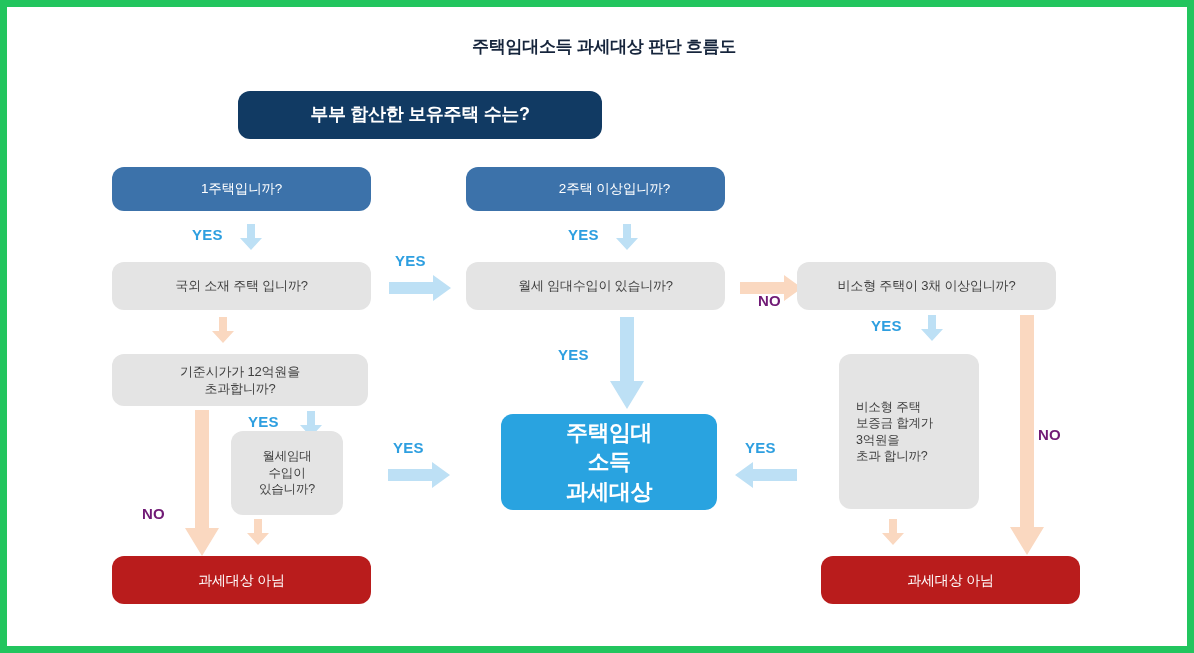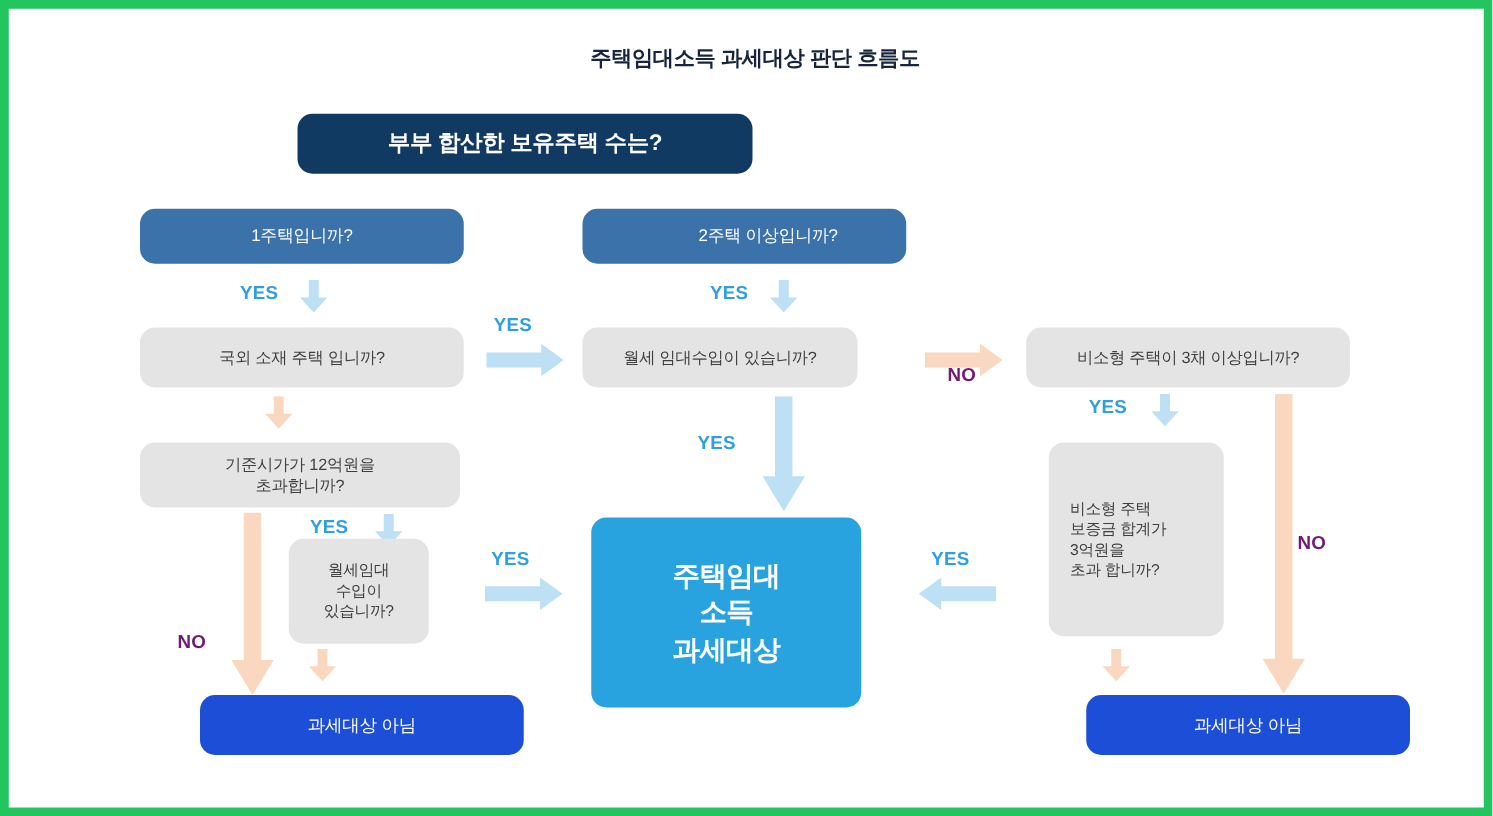--- a/index.html
+++ b/index.html
@@ -30,21 +30,21 @@
     display: flex; align-items: center; justify-content: center;
     border-radius: 12px;
     text-align: center;
     line-height: 1.32;
     white-space: pre-line;
   }
   .box-navy   { background: #113a63; color: #ffffff; font-size: 18px; font-weight: bold; letter-spacing: -0.3px; }
   .box-blue   { background: #3c72aa; color: #ffffff; font-size: 13.5px; letter-spacing: -0.2px; }
   .box-gray   { background: #e4e4e4; color: #3f3f3f; font-size: 13px; letter-spacing: -0.2px; }
   .box-result { background: #29a3e0; color: #ffffff; font-size: 22px; font-weight: bold; letter-spacing: -0.5px; }
-  .box-orange { background: #1d4ed8; color: #ffffff; font-size: 14px; letter-spacing: -0.2px; margin-left: 48px; }
+  .box-orange { background: #b91c1c; color: #ffffff; font-size: 14px; letter-spacing: -0.2px; }
   .align-left { justify-content: flex-start; text-align: left; padding-left: 17px; }
 
   
   .lbl { font-size: 15px; font-weight: bold; letter-spacing: 0.2px; }
   .lbl-yes { color: #2e9fe0; }
   .lbl-no  { color: #701a75; margin-top: 40px; }
 
   
   .arrow { position: absolute; }
   .arrow svg { display: block; }
@@ -154,36 +154,36 @@
   <div class="abs lbl lbl-no" style="left:1031px; top:379px;">NO</div>
   <div class="abs lbl lbl-yes" style="left:738px; top:432px;">YES</div>
   <div class="abs lbl lbl-no" style="left:903px; top:514px;">NO</div>
 
   <div class="abs box box-navy" style="left:231px; top:84px; width:364px; height:48px;">부부 합산한 보유주택 수는?</div>
 
   <div class="abs box box-blue" style="left:105px; top:160px; width:259px; height:44px;">1주택입니까?</div>
   <div class="abs box box-blue" style="left:459px; top:160px; width:259px; height:44px;padding-left:38px;">2주택 이상입니까?</div>
 
   <div class="abs box box-gray" style="left:105px; top:255px; width:259px; height:48px;">국외 소재 주택 입니까?</div>
-  <div class="abs box box-gray" style="left:459px; top:255px; width:220px; height:48px;">월세 임대수입이 있습니까?</div>
-  <div class="abs box box-gray" style="left:814px; top:255px; width:259px; height:48px;">비소형 주택이 3채 이상입니까?</div>
+  <div class="abs box box-gray" style="left:459px; top:255px; width:259px; height:48px;">월세 임대수입이 있습니까?</div>
+  <div class="abs box box-gray" style="left:790px; top:255px; width:259px; height:48px;">비소형 주택이 3채 이상입니까?</div>
 
   <div class="abs box box-gray" style="left:105px; top:347px; width:256px; height:52px;">기준시가가 12억원을
 초과합니까?</div>
 
   <div class="abs box box-gray" style="left:224px; top:424px; width:112px; height:84px; font-size:12.5px;">월세임대
 수입이
 있습니까?</div>
 
   <div class="abs box box-gray align-left" style="left:832px; top:347px; width:140px; height:155px; font-size:12.5px;">비소형 주택
 보증금 합계가
 3억원을
 초과 합니까?</div>
 
-  <div class="abs box box-result" style="left:466px; top:407px; width:216px; height:152px;">주택임대
+  <div class="abs box box-result" style="left:494px; top:407px; width:216px; height:96px;">주택임대
 소득
 과세대상</div>
 
   <div class="abs box box-orange" style="left:105px; top:549px; width:259px; height:48px;">과세대상 아님</div>
 
   <div class="abs box box-orange" style="left:814px; top:549px; width:259px; height:48px;">과세대상 아님</div>
 
 </div>
 
 </body></html>

